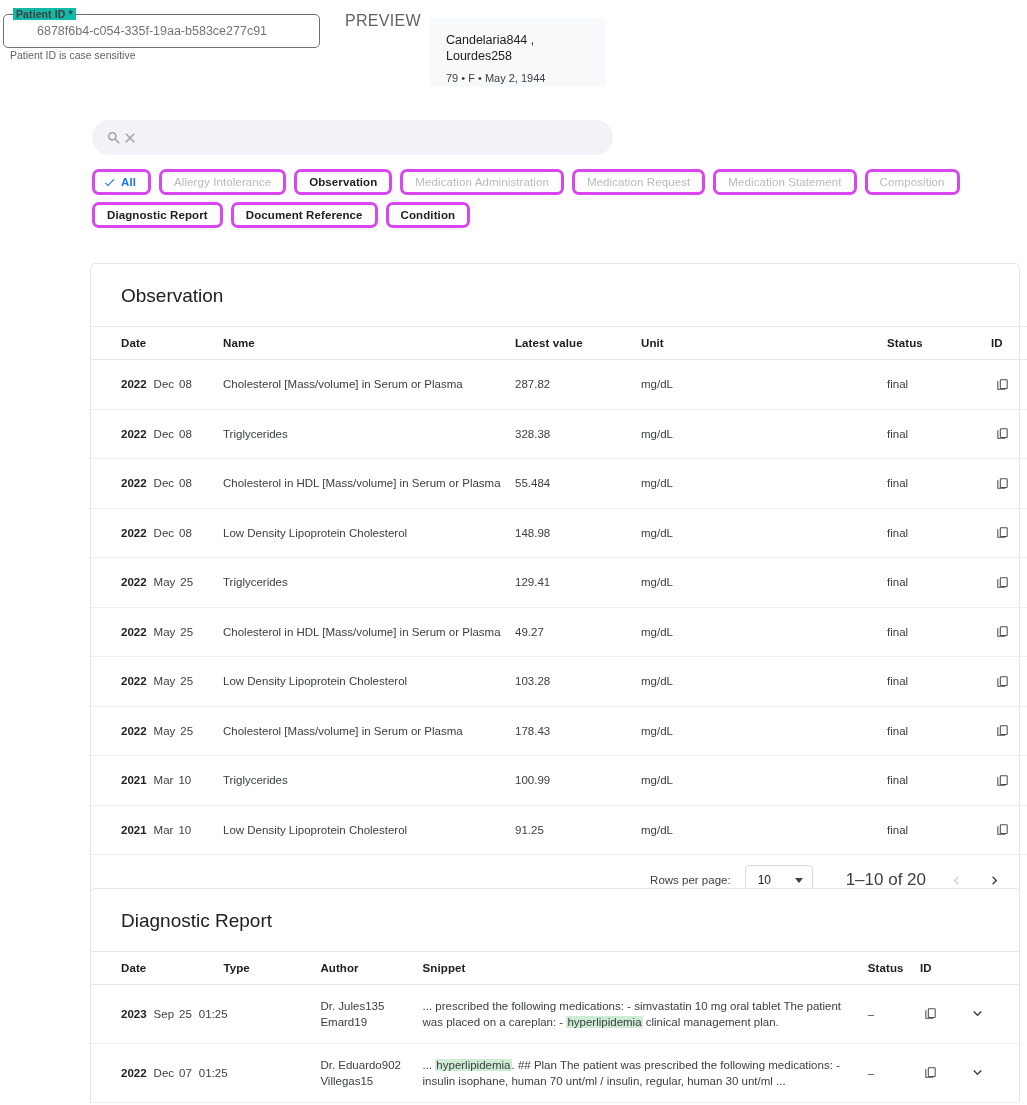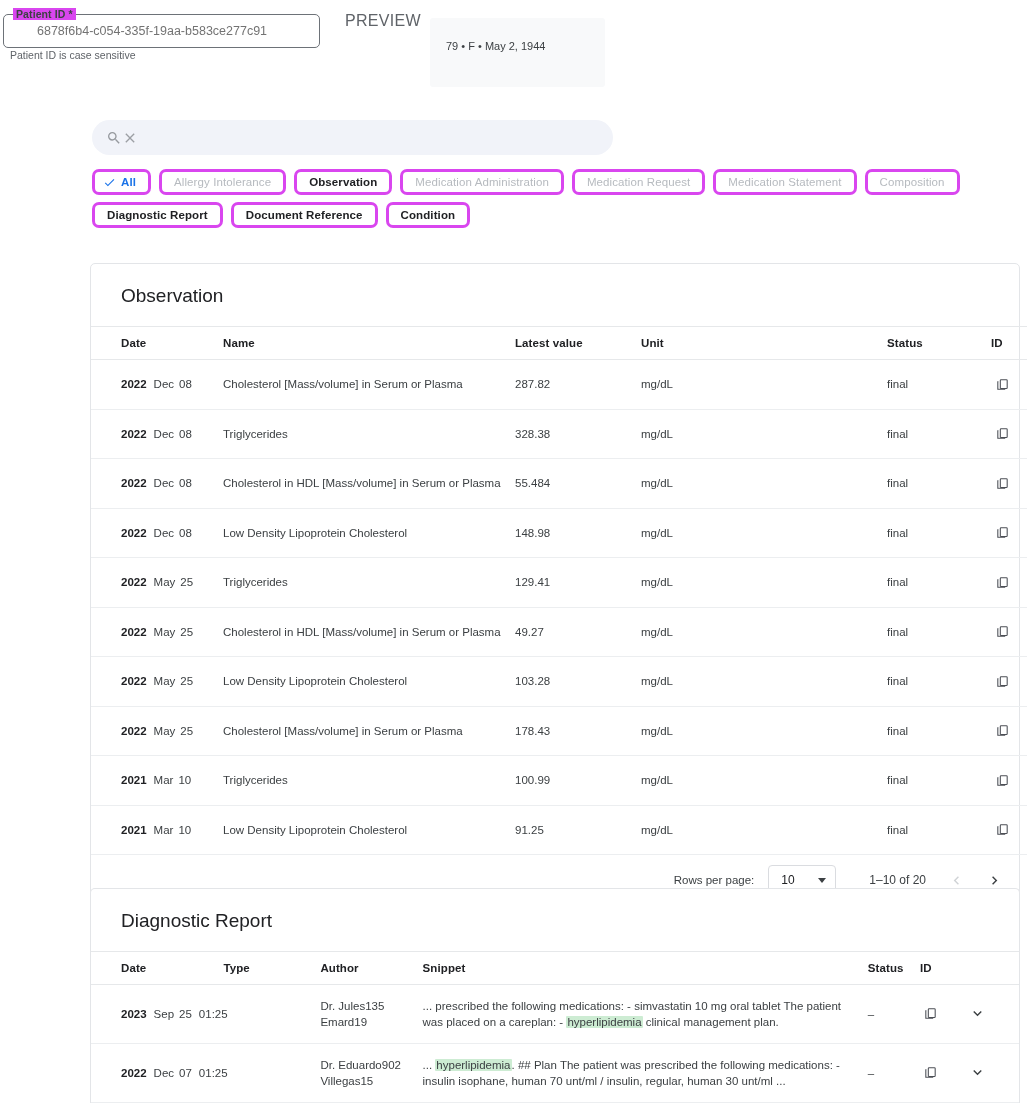--- a/index.html
+++ b/index.html
@@ -26,21 +26,21 @@
     width: 317px;
     height: 34px;
     border: 1px solid #6d7278;
     border-radius: 5px;
     background: #fff;
   }
   .pid-label {
     position: absolute;
     left: 9px;
     top: -7px;
-    background: #d946ef;
+    background: #14b8a6;
     padding: 0 3px;
     font-size: 10.5px;
     color: #3c4043;
     font-weight: 700;
     letter-spacing: .1px;
     line-height: 12px;
   }
   .pid-input {
     position: absolute;
     left: 9px;
@@ -241,38 +241,39 @@
   .rpp-select {
     margin-left: 14px;
     width: 68px; height: 30px;
     border: 1px solid #dadce0;
     border-radius: 4px;
     display: flex; align-items: center; justify-content: space-between;
     padding: 0 9px 0 12px;
     font-size: 12px; color: #202124; cursor: pointer;
   }
   .caret { width: 0; height: 0; border-left: 4.5px solid transparent; border-right: 4.5px solid transparent; border-top: 5px solid #3c4043; }
-  .range { margin-left: 33px; font-size: 12px; color: #3c4043; }
+  .range { margin-left: 33px; font-size: 17px; color: #3c4043; }
   .pager-btn { margin-left: 21px; background: none; border: none; cursor: pointer; padding: 0; width: 18px; height: 18px; display: inline-flex; align-items: center; justify-content: center; }
   .pager-btn:last-child { margin-left: 20px; margin-right: 2px; }
 </style>
 </head>
 <body>
 
 <div class="header-row">
 
   <div class="pid-field">
     <span class="pid-label">Patient ID *</span>
     <input class="pid-input" value="6878f6b4-c054-335f-19aa-b583ce277c91" style="">
   </div>
   <div class="pid-hint">Patient ID is case sensitive</div>
 
   <div class="preview-label">PREVIEW</div>
 
   <div class="preview-card">
+    <div class="preview-name">Candelaria844 , Lourdes258</div>
     <div class="preview-meta">79 • F • May 2, 1944</div>
   </div>
 </div>
 
 <div class="search-wrap">
   <span class="search-icon">
     <svg viewBox="0 0 24 24" width="16" height="16" fill="#5f6368">
       <path d="M15.5 14h-.79l-.28-.27A6.47 6.47 0 0 0 16 9.5 6.5 6.5 0 1 0 9.5 16c1.61 0 3.09-.59 4.23-1.57l.27.28v.79l5 4.99L20.49 19l-4.99-5zm-6 0C7.01 14 5 11.99 5 9.5S7.01 5 9.5 5 14 7.01 14 9.5 11.99 14 9.5 14z"></path>
     </svg>
   </span>

